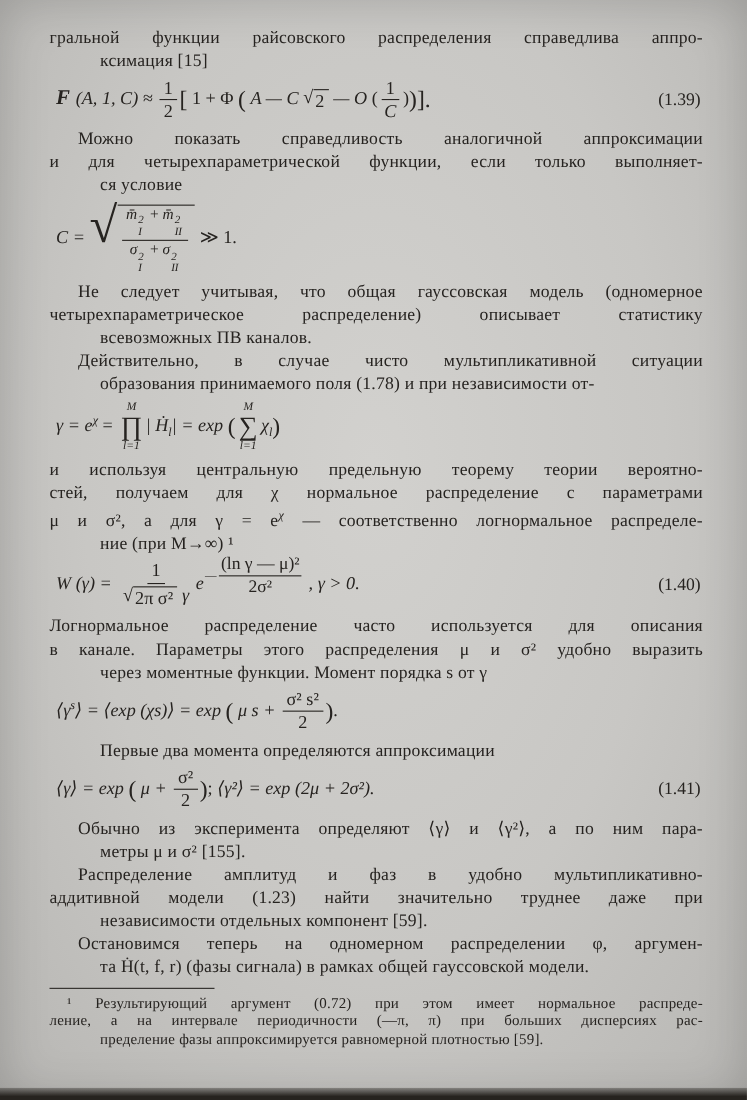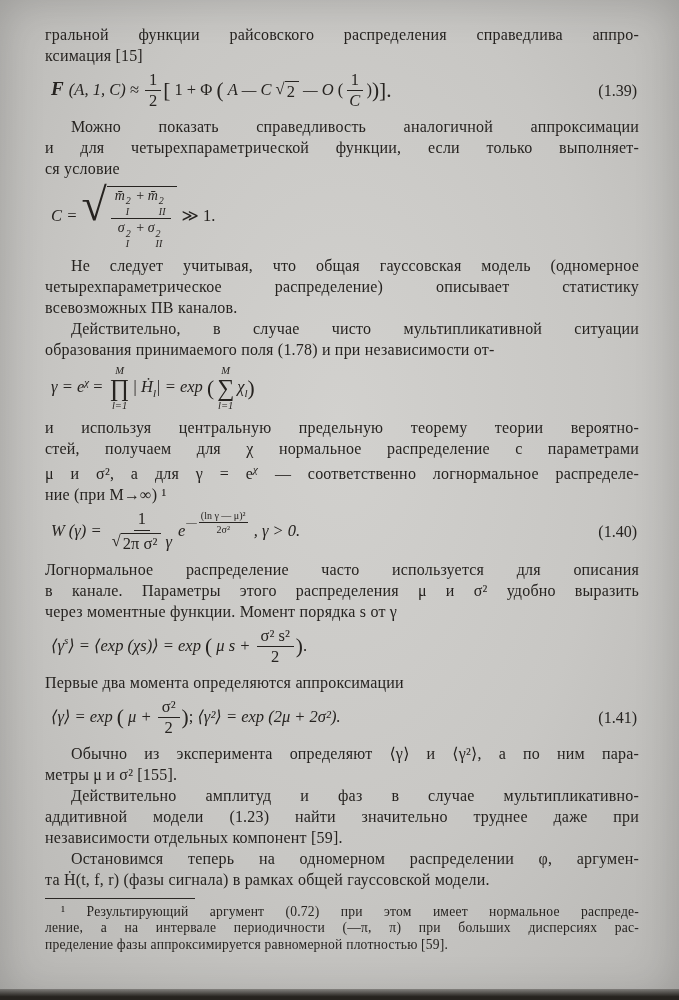--- a/index.html
+++ b/index.html
@@ -18,21 +18,21 @@
   }
   .content { position: absolute; left: 45px; top: 24px; width: 594px; }
 
   .para { margin: 0; font-family: Liberation Serif, serif; }
   .tline {
     font-size: 16px; line-height: 21px;
     text-align: justify;
     text-align-last: justify;
     letter-spacing: 0.2px;
   }
-  .para .tline:last-child { text-align-last: auto; }
+  .para .tline:last-child { text-align-last: auto; margin-left: 46px; }
   .para.indent .tline:first-child { text-indent: 26px; }
 
   .equation {
     display: flex; align-items: center;
     margin: 5px 0 5px 6px;
     font-size: 16.5px;
     min-height: 34px;
   }
   .eq-body { display: inline-block; }
   .eq-tag { margin-left: auto; font-size: 16px; padding-right: 2px; }
@@ -41,21 +41,21 @@
   .bold { font-weight: bold; }
   .f-script { font-size: 19px; letter-spacing: 1px; }
   .big { font-size: 1.3em; vertical-align: -0.12em; font-weight: 300; }
 
   .frac {
     display: inline-flex; flex-direction: column; align-items: center;
     vertical-align: middle; text-align: center; padding: 0 2px;
   }
   .frac .num { display: block; border-bottom: 1.3px solid currentColor; padding: 0 4px 1px; line-height: 1.12; }
   .frac .den { display: block; padding: 1px 4px 0; line-height: 1.12; }
-  .frac.mini { font-size: 10px; }
+  .frac.mini { font-size: 16px; }
   .frac.mid  { font-size: 14px; }
 
   .sqrt { display: inline-flex; align-items: flex-start; vertical-align: middle; }
   .sqrt .sqrt-sign { line-height: 1.05; font-weight: 300; }
   .sqrt .sqrt-body { border-top: 1.3px solid currentColor; padding: 1px 4px 0 2px; line-height: 1.15; margin-top: 1px; }
   .sqrt-big .sqrt-sign { font-size: 46px; line-height: 0.92; font-weight: 200; }
   .sqrt-big .sqrt-body { margin-top: 2px; }
 
   .bigop { display: inline-flex; flex-direction: column; align-items: center; vertical-align: middle; line-height: 1; margin: 0 3px; }
   .bigop .lim { font-size: 10.5px; font-style: italic; line-height: 1.15; }
@@ -199,21 +199,21 @@
           </span><span class="big">)</span><span>; </span><span class="it"> ⟨γ²⟩ = exp (2μ + 2σ²).</span></span>
       <span class="eq-tag">(1.41)</span>
     </div>
 
     <div class="para indent">
         <div class="tline">Обычно из эксперимента определяют ⟨γ⟩ и ⟨γ²⟩, а по ним пара-</div>
         <div class="tline">метры μ и σ² [155].</div>
       </div>
 
     <div class="para indent">
-        <div class="tline">Действительно  амплитуд  и фаз в случае  мультипликативно-</div>
+        <div class="tline">Распределение  амплитуд  и фаз в удобно  мультипликативно-</div>
         <div class="tline">аддитивной модели (1.23) найти значительно труднее даже при</div>
         <div class="tline">независимости отдельных компонент [59].</div>
       </div>
 
     <div class="para indent">
         <div class="tline">Остановимся теперь на одномерном распределении φ, аргумен-</div>
         <div class="tline">та Ḣ(t, f, r) (фазы сигнала) в рамках общей гауссовской модели.</div>
       </div>
 
     <div class="footnote-rule"></div>

